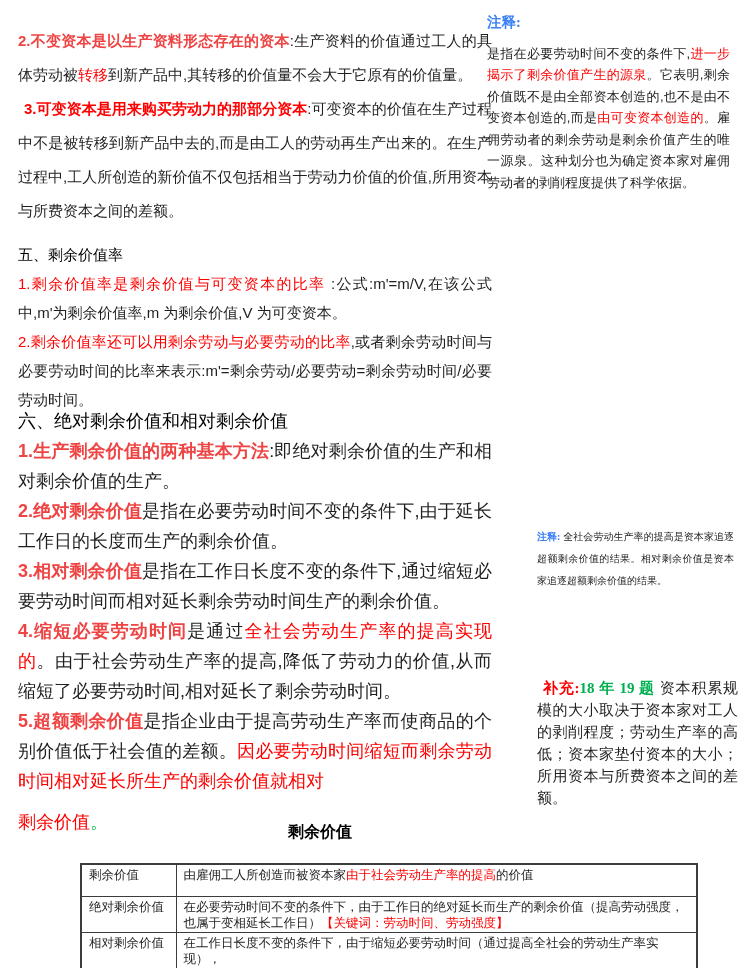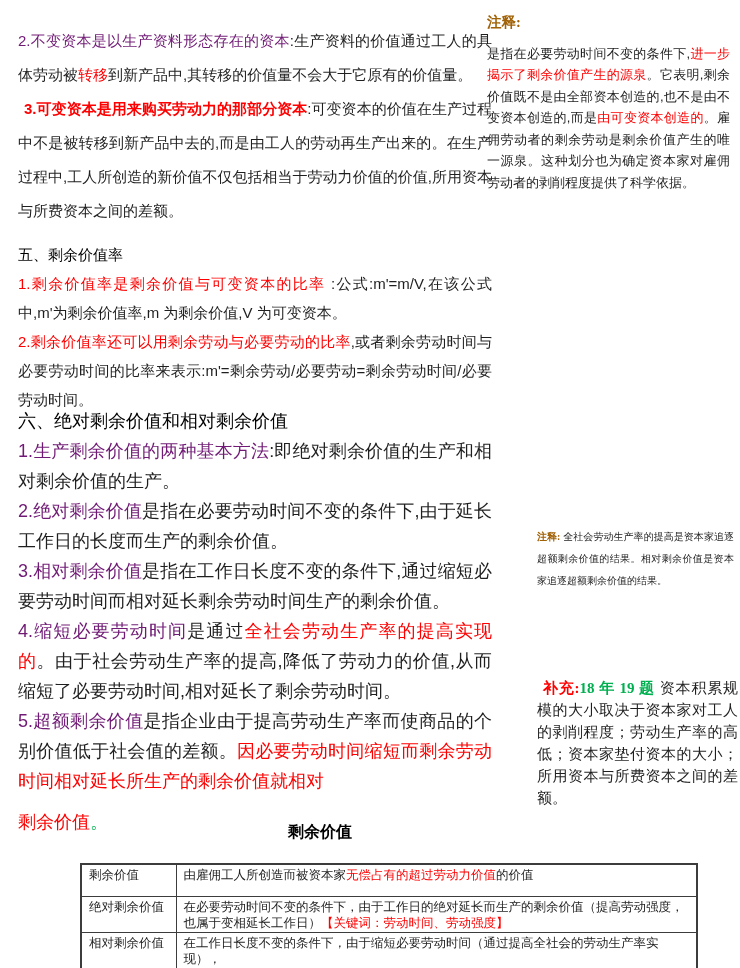--- a/index.html
+++ b/index.html
@@ -5,32 +5,32 @@
   * { box-sizing: border-box; }
   html,body { margin:0; padding:0; background:#ffffff; }
   .page{ position:relative; width:740px; height:968px; background:#ffffff; overflow:hidden;
          font-family:"Liberation Sans","DejaVu Sans",sans-serif; color:#1f1f1f; }
   .col{ position:absolute; left:18px; width:474px; text-align:justify; }
   .bA{ top:24px;  font-size:15px; line-height:34px; }
   .bB{ top:240px; font-size:15px; line-height:29px; }
   .bC{ top:406px; font-size:18px; line-height:30px; }
   .col p{ margin:0; }
   .hd{ font-weight:normal; color:#000; }
-  .b{ font-weight:normal; color:#701a75; }
+  .b{ font-weight:bold; color:#ef4444; }
   .red{ color:#fe0000; }
   .redb{ color:#fe0000; font-weight:bold;margin-left:6px; }
   .green{ color:#00b050; }
   .greenb{ color:#00b050; font-weight:bold; }
   .pGap{ margin-top:11px !important; }
   .note{ position:absolute; text-align:justify; }
   .n1{ left:487px; top:12px;  width:243px; font-size:13px;   line-height:21.5px; }
   .n1t{ font-size:14.5px; margin-bottom:9px; text-align:left; }
   .n2{ left:537px; top:526px; width:197px; font-size:10px; line-height:22px; }
   .n3{ left:537px; top:677px; width:201px; font-size:15px; line-height:22px; }
-  .ntitle{ font-weight:bold; color:#a16207; font-family:"Liberation Serif","DejaVu Serif",serif; }
+  .ntitle{ font-weight:bold; color:#3b82f6; font-family:"Liberation Serif","DejaVu Serif",serif; }
   .tTitle{ position:absolute; left:80px; top:822px; width:480px; text-align:center;
            font-size:16px; font-weight:bold; color:#000; }
   table.sv{ position:absolute; left:80px; top:863px; width:618px; border-collapse:collapse;
             font-size:12.5px; line-height:16.5px; color:#1f1f1f; border:2px solid #3c3c3c;
             table-layout:fixed; }
   table.sv td{ border:1px solid #3c3c3c; vertical-align:top; padding:2px 7px 0 7px; text-align:left; }
   td.lbl{ width:95px; }
   tr.r0{ height:32px; } tr.r1{ height:35px; } tr.r2{ height:25px; }
 </style>
 </head>
@@ -71,21 +71,21 @@
   <div class="note n3">
     <span class="redb ntitle" style="color:#fe0000">补充:</span><span class="greenb ntitle" style="color:#00b050">18 年 19 题</span><span> 资本积累规模的大小取决于资本家对工人的剥削程度；劳动生产率的高低；资本家垫付资本的大小；所用资本与所费资本之间的差额。</span>
   </div>
 
   <div class="tTitle">剩余价值</div>
 
   <table class="sv">
     <tbody>
         <tr class="r0">
       <td class="lbl">剩余价值</td>
-      <td><span>由雇佣工人所创造而被资本家</span><span class="red">无偿占有的超过劳动力价值</span><span>的价值</span></td>
+      <td><span>由雇佣工人所创造而被资本家</span><span class="red">由于社会劳动生产率的提高</span><span>的价值</span></td>
     </tr>
     <tr class="r1">
       <td class="lbl">绝对剩余价值</td>
       <td><span>在必要劳动时间不变的条件下，由于工作日的绝对延长而生产的剩余价值（提高劳动强度，也属于变相延长工作日）</span><span class="red">【关键词：劳动时间、劳动强度】</span><span></span></td>
     </tr>
     <tr class="r2">
       <td class="lbl">相对剩余价值</td>
       <td><span>在工作日长度不变的条件下，由于缩短必要劳动时间（通过提高全社会的劳动生产率实现），</span><span class="red"></span><span></span></td>
     </tr>
   </tbody>

